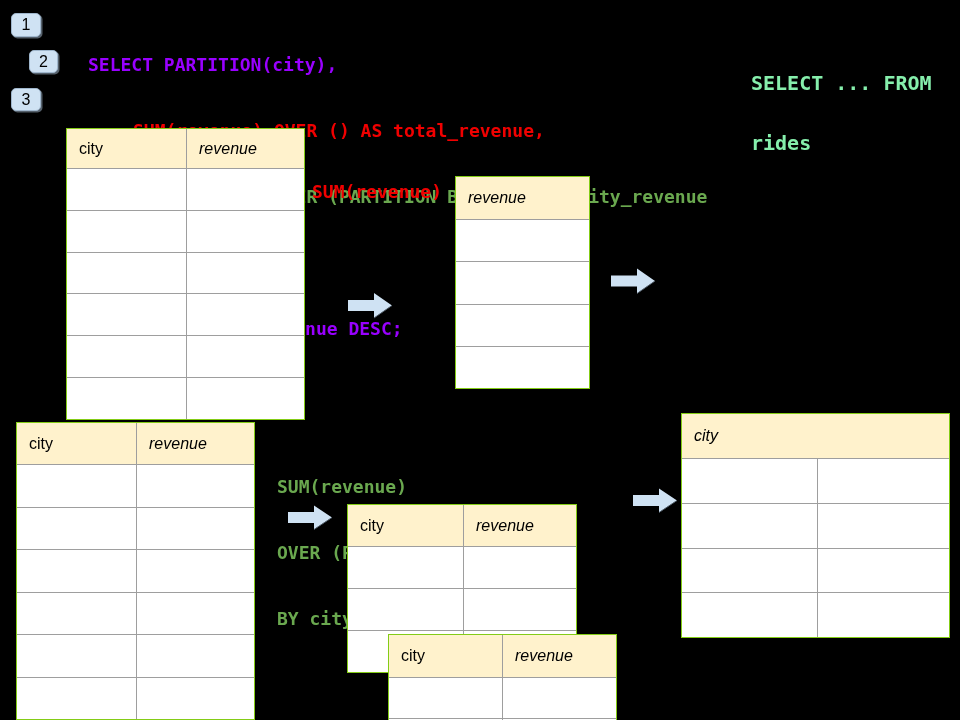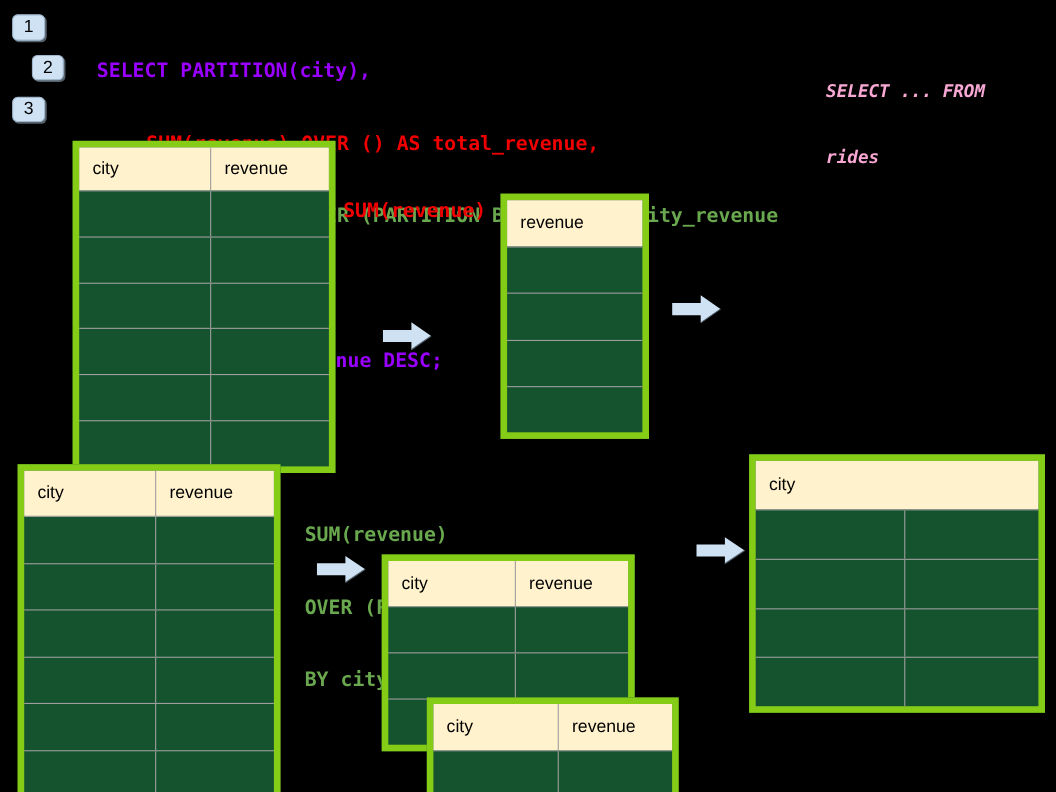--- a/index.html
+++ b/index.html
@@ -9,40 +9,40 @@
   }
   
   .mono{font-family:"DejaVu Sans Mono","Liberation Mono",monospace;font-weight:bold;white-space:pre;}
   .sql-block{position:absolute;left:88px;top:10px;font-size:18px;line-height:22px;}
   .sql-line{display:block;}
   .ind-1{margin-left:45px;}
   .ind-2{margin-left:22px;}
   .c-purple{color:#9900ff;}
   .c-red{color:#f00000;}
   .c-green{color:#6aa84f;}
-  .side-note{position:absolute;left:751px;top:33px;font-size:16px;line-height:20px;color:#f9a8d4;font-style:italic;}
+  .side-note{position:absolute;left:751px;top:33px;font-size:20px;line-height:20px;color:#86efac;}
   .label-total{position:absolute;left:312px;top:137px;font-size:18px;line-height:22px;color:#f00000;}
   .label-partition{position:absolute;left:277px;top:432px;font-size:18px;line-height:22px;color:#6aa84f;}
   
   .badge{
     position:absolute;background:#cfe2f3;border:1px solid #9fb6cc;border-radius:5px;
     box-shadow:1.5px 1.5px 0 #55606b;color:#000;font-size:16px;
     display:flex;align-items:center;justify-content:center;box-sizing:border-box;
   }
   .badge-1{left:11px;top:13px;width:30px;height:24px;}
   .badge-2{left:29px;top:50px;width:29px;height:23px;}
   .badge-3{left:11px;top:88px;width:30px;height:23px;}
   
-  .tbl{position:absolute;border:6px solid #84cc16;background:#14532d;box-sizing:border-box;}
+  .tbl{position:absolute;border:1px solid #84cc16;background:#ffffff;box-sizing:border-box;}
   .thead{display:flex;background:#fff2cc;}
   .th{
     box-sizing:border-box;display:flex;align-items:center;padding-left:12px;
     color:#000;font-size:16px;border-right:1px solid #9e9e9e;overflow:hidden;
   }
-  .th:last-child{border-right:none;}
+  .th:last-child{border-right:none;font-style:italic;}
   .trow{display:flex;border-top:1px solid #9e9e9e;}
   .td{box-sizing:border-box;border-right:1px solid #9e9e9e;}
   .td:last-child{border-right:none;}
   
   .t1{left:66px;top:128px;width:239px;}
   .t1 .thead{height:39px;}
   .t1 .trow{height:40.8px;}
   .t1 .w1{width:120px;}
   .t1 .w2{flex:1;}
   

